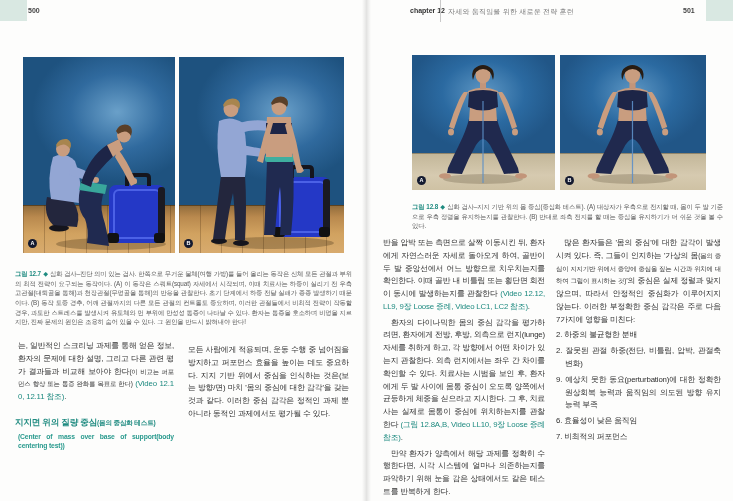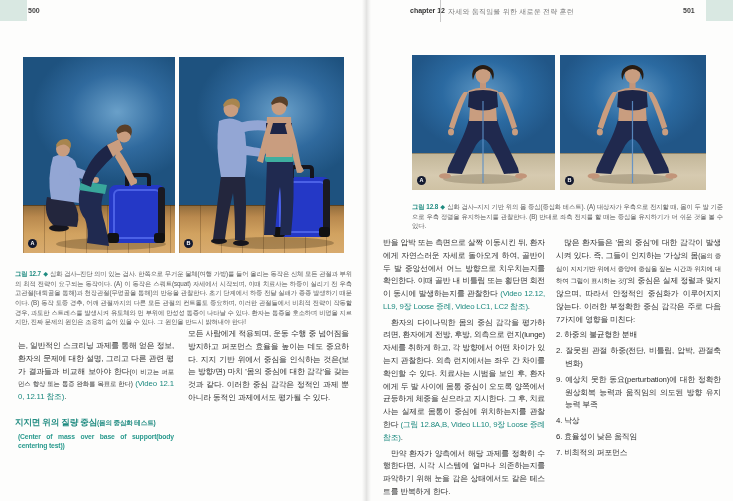--- a/index.html
+++ b/index.html
@@ -58,21 +58,21 @@
   .bodycol p.indent{text-indent:8px;}
   .ref{color:#1f8b80;}
   .small{font-size:6.4px;}
   .sec-heading{color:#1f8b80;font-weight:bold;font-size:8.6px;margin:11px 0 2px;letter-spacing:-0.2px;}
   .sec-heading .hsmall{font-size:6.6px;}
   .sec-sub{color:#2a9a8e;font-weight:bold;font-size:6.8px;line-height:1.35;margin:0 0 4px;word-break:normal;}
   .li{padding-left:9px;text-indent:-9px;margin:0;}
   .gap{height:11px;}
 
   .lp-col1{left:15px;top:337px;width:162px;}
-  .lp-col2{left:185px;top:325px;width:167px;}
+  .lp-col2{left:185px;top:341px;width:167px;}
   .rp-colA{left:380px;top:234px;width:168px;}
   .rp-colB{left:553px;top:234px;width:171px;}
 </style>
 </head>
 <body>
 
 <div class="spread">
 
   <div class="gutter"></div>
 
@@ -214,19 +214,18 @@
     <p><span>반을 압박 또는 측면으로 살짝 이동시킨 뒤, 환자에게 자연스러운 자세로 돌아오게 하여, 골반이 두 발 중앙선에서 어느 방향으로 치우치는지를 확인한다. 이때 골반 내 비틀림 또는 횡단면 회전이 동시에 발생하는지를 관찰한다 </span><span class="ref">(Video 12.12, LL9, 9장 Loose 증례, Video LC1, LC2 참조)</span><span>.</span></p>
     <p class="indent"><span>환자의 다이나믹한 몸의 중심 감각을 평가하려면, 환자에게 전방, 후방, 외측으로 런지(lunge) 자세를 취하게 하고, 각 방향에서 어떤 차이가 있는지 관찰한다. 외측 런지에서는 좌우 간 차이를 확인할 수 있다. 치료사는 시범을 보인 후, 환자에게 두 발 사이에 몸통 중심이 오도록 양쪽에서 균등하게 체중을 싣으라고 지시한다. 그 후, 치료사는 실제로 몸통이 중심에 위치하는지를 관찰한다 </span><span class="ref">(그림 12.8A,B, Video LL10, 9장 Loose 증례 참조)</span><span>.</span></p>
     <p class="indent"><span>만약 환자가 양측에서 해당 과제를 정확히 수행한다면, 시각 시스템에 얼마나 의존하는지를 파악하기 위해 눈을 감은 상태에서도 같은 테스트를 반복하게 한다.</span></p>
   </div>
 
   <div class="bodycol rp-colB">
     <p class="indent"><span>많은 환자들은 '몸의 중심'에 대한 감각이 발생시켜 있다. 즉, 그들이 인지하는 '가상의 몸</span><span class="small">(몸의 중심이 지지기반 위에서 중앙에 중심을 짚는 시간과 위치에 대하여 그림이 표시하는 것)</span><span>'의 중심은 실제 정렬과 맞지 않으며, 따라서 안정적인 중심화가 이루어지지 않는다. 이러한 부정확한 중심 감각은 주로 다음 7가지에 영향을 미친다:</span></p>
     <p class="li">2. 하중의 불균형한 분배</p>
     <p class="li">2. 잘못된 관절 하중(전단, 비틀림, 압박, 관절축 변화)</p>
     <p class="li">9. 예상치 못한 동요(perturbation)에 대한 정확한 원상회복 능력과 움직임의 의도된 방향 유지 능력 부족</p>
-    <p class="li">4. 낙상</p>
     <p class="li">6. 효율성이 낮은 움직임</p>
     <p class="li">7. 비최적의 퍼포먼스</p>
     <div class="gap"></div>
   </div>
 
 </div>
 
 </body></html>

